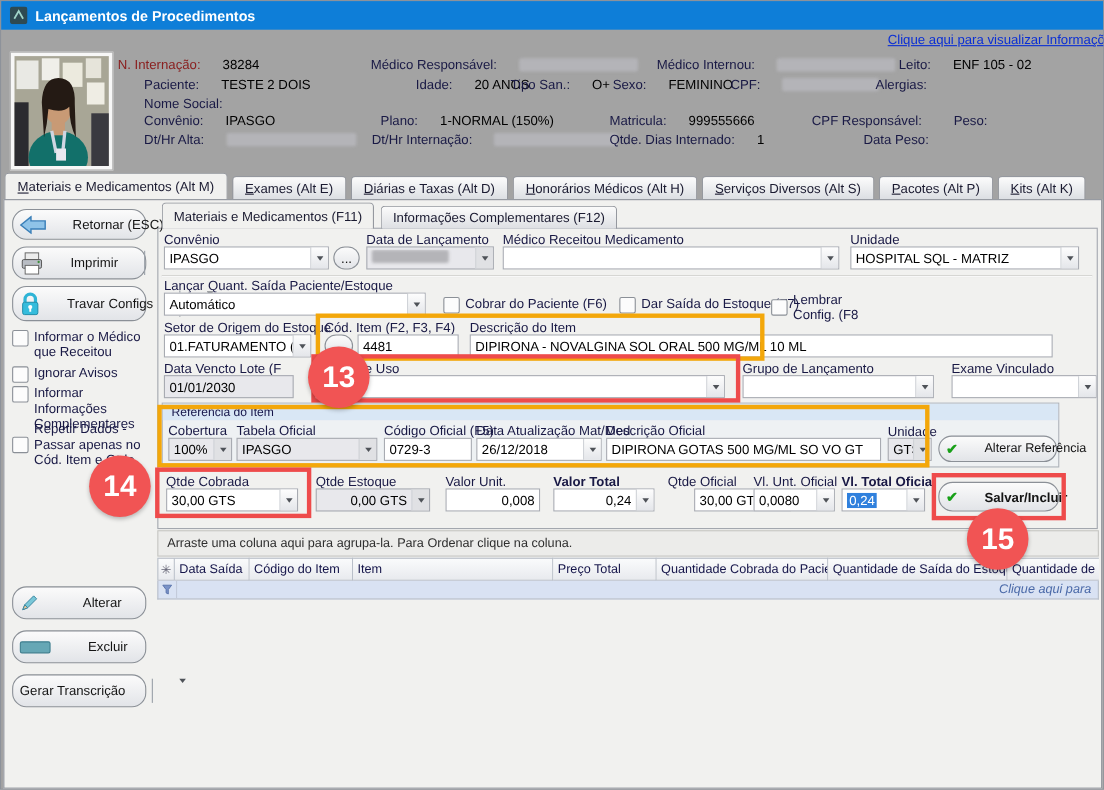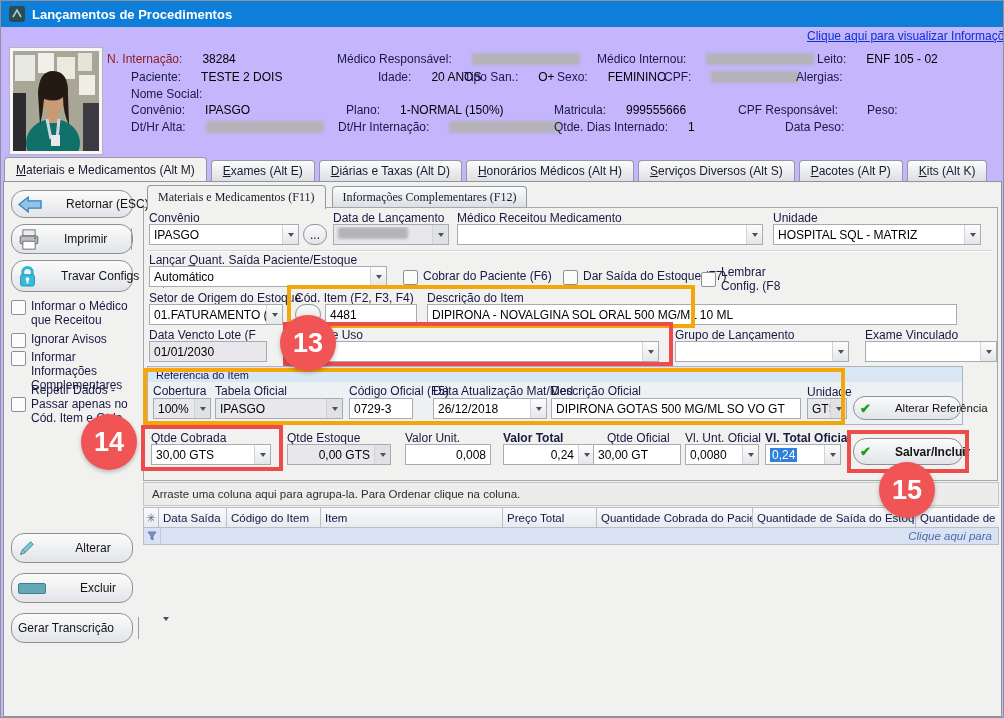--- a/index.html
+++ b/index.html
@@ -1,16 +1,16 @@
 <!DOCTYPE html>
 <html><head>
 <meta charset="utf-8">
 <style>
   html,body{margin:0;padding:0;background:#d8d8d8;}
-  .win{position:relative;width:1004px;height:718px;background:#c4b5fd;overflow:hidden;
+  .win{position:relative;width:1004px;height:718px;background:#a3a3a3;overflow:hidden;
        font-family:"Liberation Sans",sans-serif;border:1px solid #8d929a;box-sizing:border-box;}
   
   .tbar{position:absolute;left:0;top:0;width:100%;height:26px;background:#0e7ed8;
         display:flex;align-items:center;padding:0 8px;gap:7px;box-sizing:border-box;}
   .ttitle{color:#fff;font-size:13px;font-weight:bold;}
   .tlink{position:absolute;top:28px;left:806px;font-size:12px;color:#0b2fd4;
          text-decoration:underline;white-space:nowrap;cursor:pointer;z-index:3;}
   
   .photo{position:absolute;left:8px;top:46px;width:94px;height:108px;background:#f7f7f7;
          border:1px solid #b5b5b5;box-sizing:border-box;padding:3px;}
@@ -20,21 +20,21 @@
   .blob{display:inline-block;height:12px;background:#b4b4b8;border-radius:2px;filter:blur(1.6px);}
   
   .maintabs{position:absolute;left:3px;top:158px;display:flex;align-items:flex-end;height:22px;z-index:10;}
   .mtab{height:20px;display:flex;align-items:center;padding:0 11px;
         background:linear-gradient(#fcfcfc,#dcdfe3);border:1px solid #95989f;border-bottom:none;
         border-radius:4px 4px 0 0;margin-right:4px;font-size:12px;color:#1a1a30;white-space:nowrap;}
   .mtab.active{height:23px;background:#f1f1ef;z-index:12;font-size:12px;}
   .u{text-decoration:underline;}
   .page{position:absolute;left:2px;top:180px;width:999px;height:536px;background:#f1f1ef;
         border:1px solid #8f939b;box-sizing:border-box;z-index:1;}
-  .itabs{position:absolute;left:146px;top:184px;display:flex;align-items:center;height:23px;z-index:6;font-family:Liberation Serif, serif;}
+  .itabs{position:absolute;left:146px;top:184px;display:flex;align-items:flex-end;height:23px;z-index:6;}
   .itab{height:20px;padding:0 10px;display:flex;align-items:center;white-space:nowrap;
         background:linear-gradient(#fbfbfb,#dddfe3);border:1px solid #95989f;border-bottom:none;
         border-radius:4px 4px 0 0;margin-right:6px;font-size:12px;color:#1a1a30;}
   .itab.active{height:23px;background:#f1f1ef;z-index:7;}
   .innerbox{position:absolute;left:142px;top:206px;width:855px;height:274px;border:1px solid #a3a7ae;
         box-sizing:border-box;background:#f1f1ef;z-index:2;}
   
   .fl{position:absolute;font-size:12px;color:#191945;white-space:nowrap;z-index:5;}
   .b{font-weight:bold;}
   .combo,.input{position:absolute;height:21px;background:#fff;border:1px solid #a8abb2;
@@ -433,21 +433,21 @@
 
   <span class="fl" style="left:214px;top:383px">Tabela Oficial</span>
   <div class="combo gray" style="left:214px;top:397px;width:128px">
     <span class="cv">IPASGO</span>
     <span class="ab">
         <i class="tri"></i>
       </span>
   </div>
 
   <span class="fl" style="left:348px;top:383px">Código Oficial (F5)</span>
-  <div class="input" style="left:348px;top:397px;width:64px">0729-3</div>
+  <div class="input" style="left:348px;top:397px;width:80px">0729-3</div>
 
   <span class="fl" style="left:432px;top:383px">Data Atualização Mat/Med</span>
   <div class="combo" style="left:432px;top:397px;width:114px">
     <span class="cv">26/12/2018</span>
     <span class="ab">
         <i class="tri"></i>
       </span>
   </div>
 
   <span class="fl" style="left:550px;top:383px">Descrição Oficial</span>
@@ -487,21 +487,21 @@
 
   <span class="fl b" style="left:502px;top:430px">Valor Total</span>
   <div class="combo" style="left:502px;top:443px;width:92px">
     <span class="cv r">0,24</span>
     <span class="ab">
         <i class="tri"></i>
       </span>
   </div>
 
   <span class="fl" style="left:606px;top:430px">Qtde Oficial</span>
-  <div class="input" style="left:592px;top:443px;width:88px">30,00 GT</div>
+  <div class="input" style="left:630px;top:443px;width:88px">30,00 GT</div>
 
   <span class="fl" style="left:684px;top:430px">Vl. Unt. Oficial</span>
   <div class="combo" style="left:684px;top:443px;width:74px">
     <span class="cv">0,0080</span>
     <span class="ab">
         <i class="tri"></i>
       </span>
   </div>
 
   <span class="fl b" style="left:764px;top:430px">Vl. Total Oficial</span>

